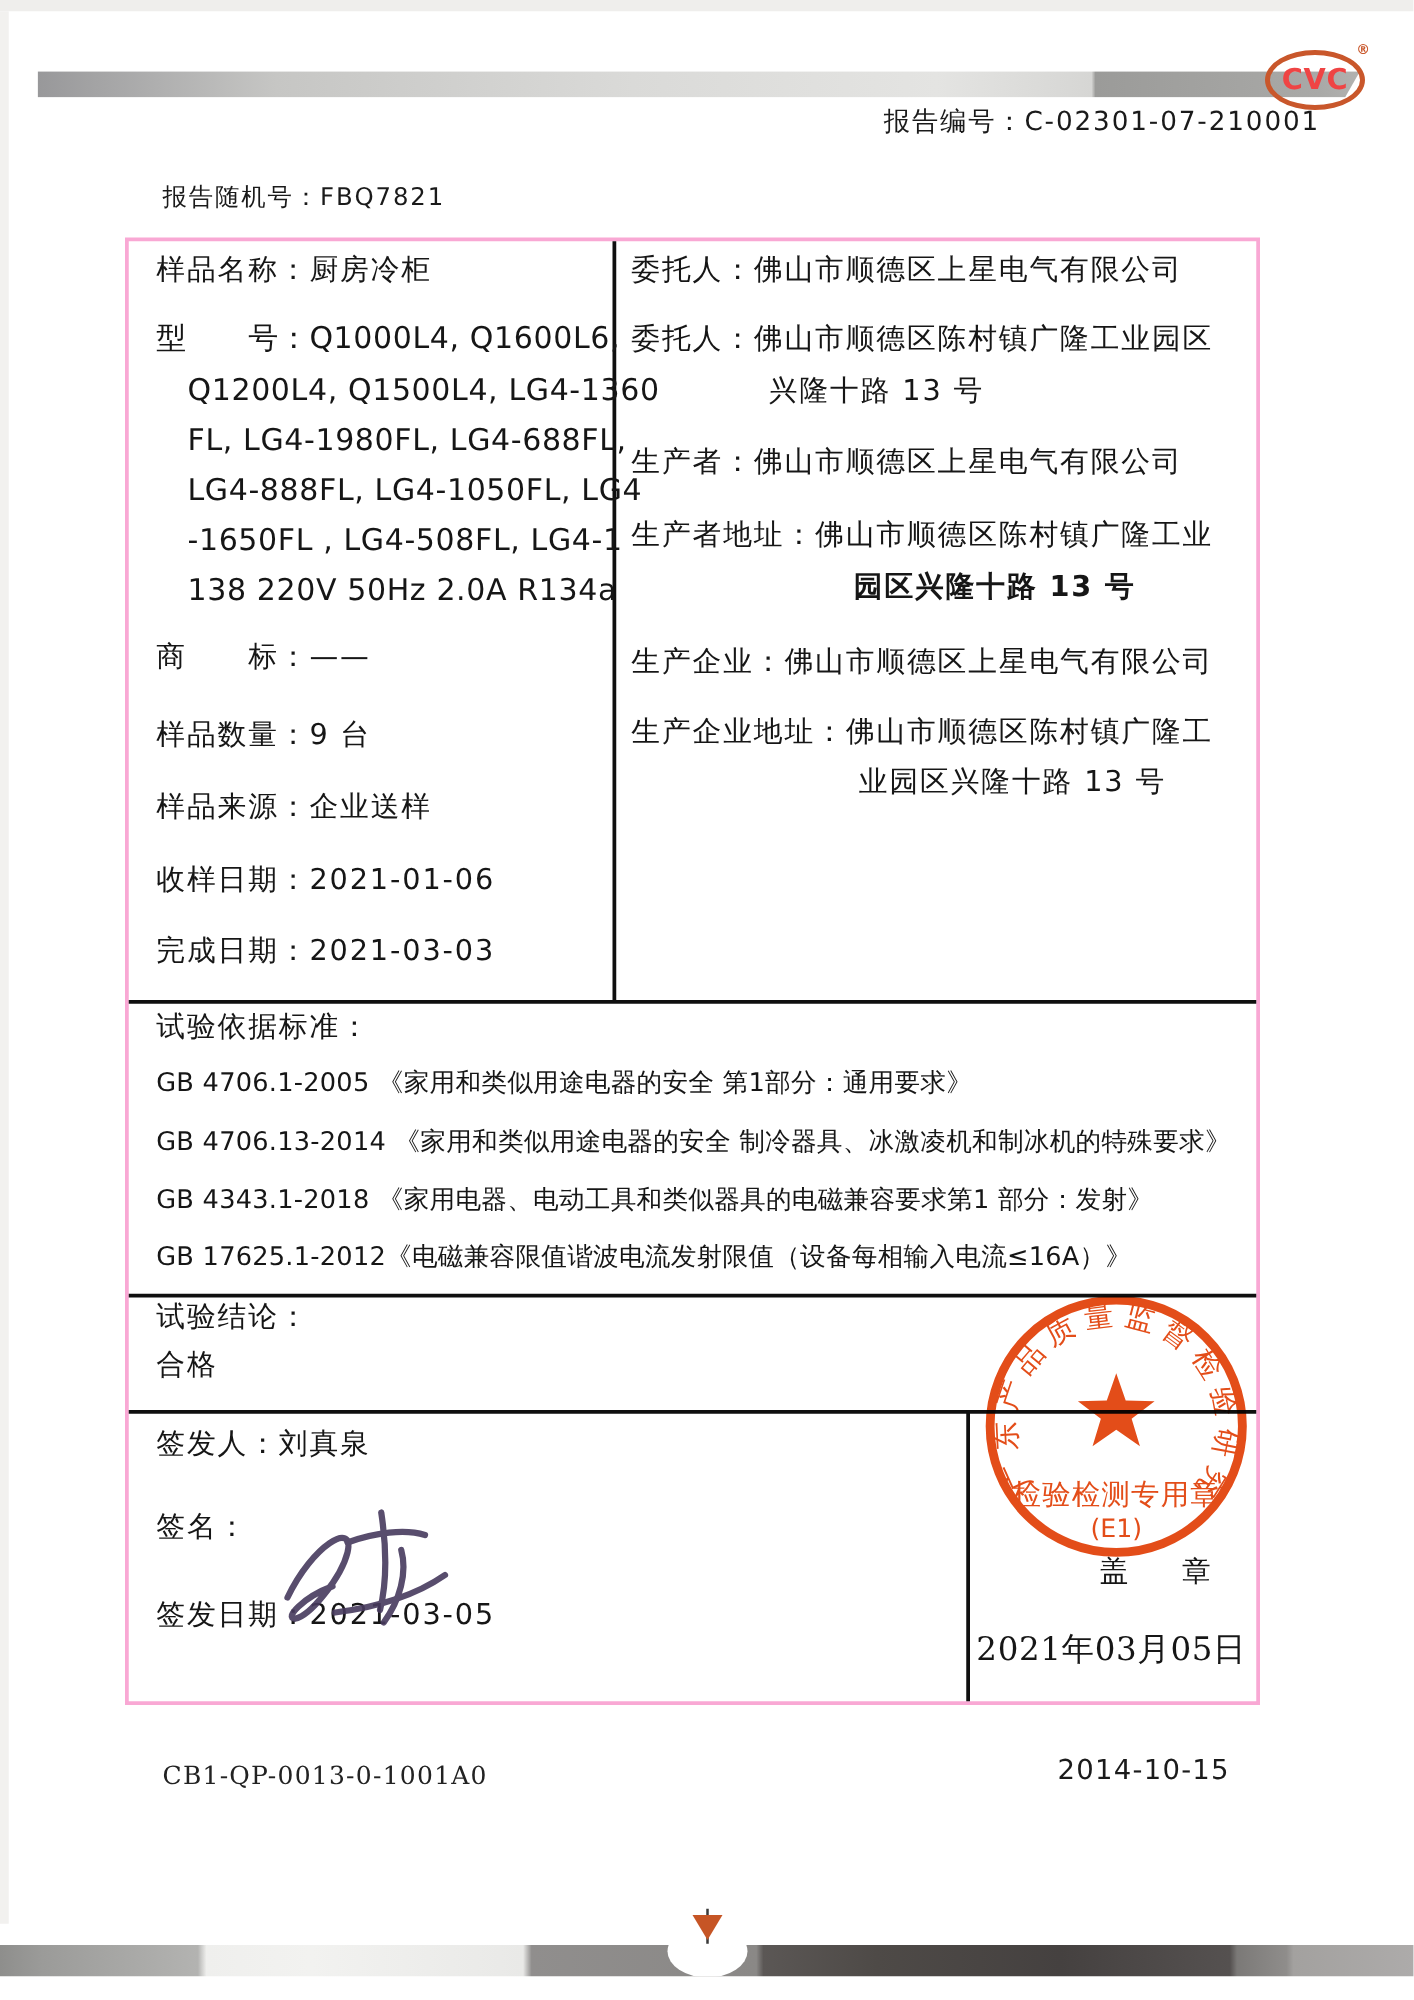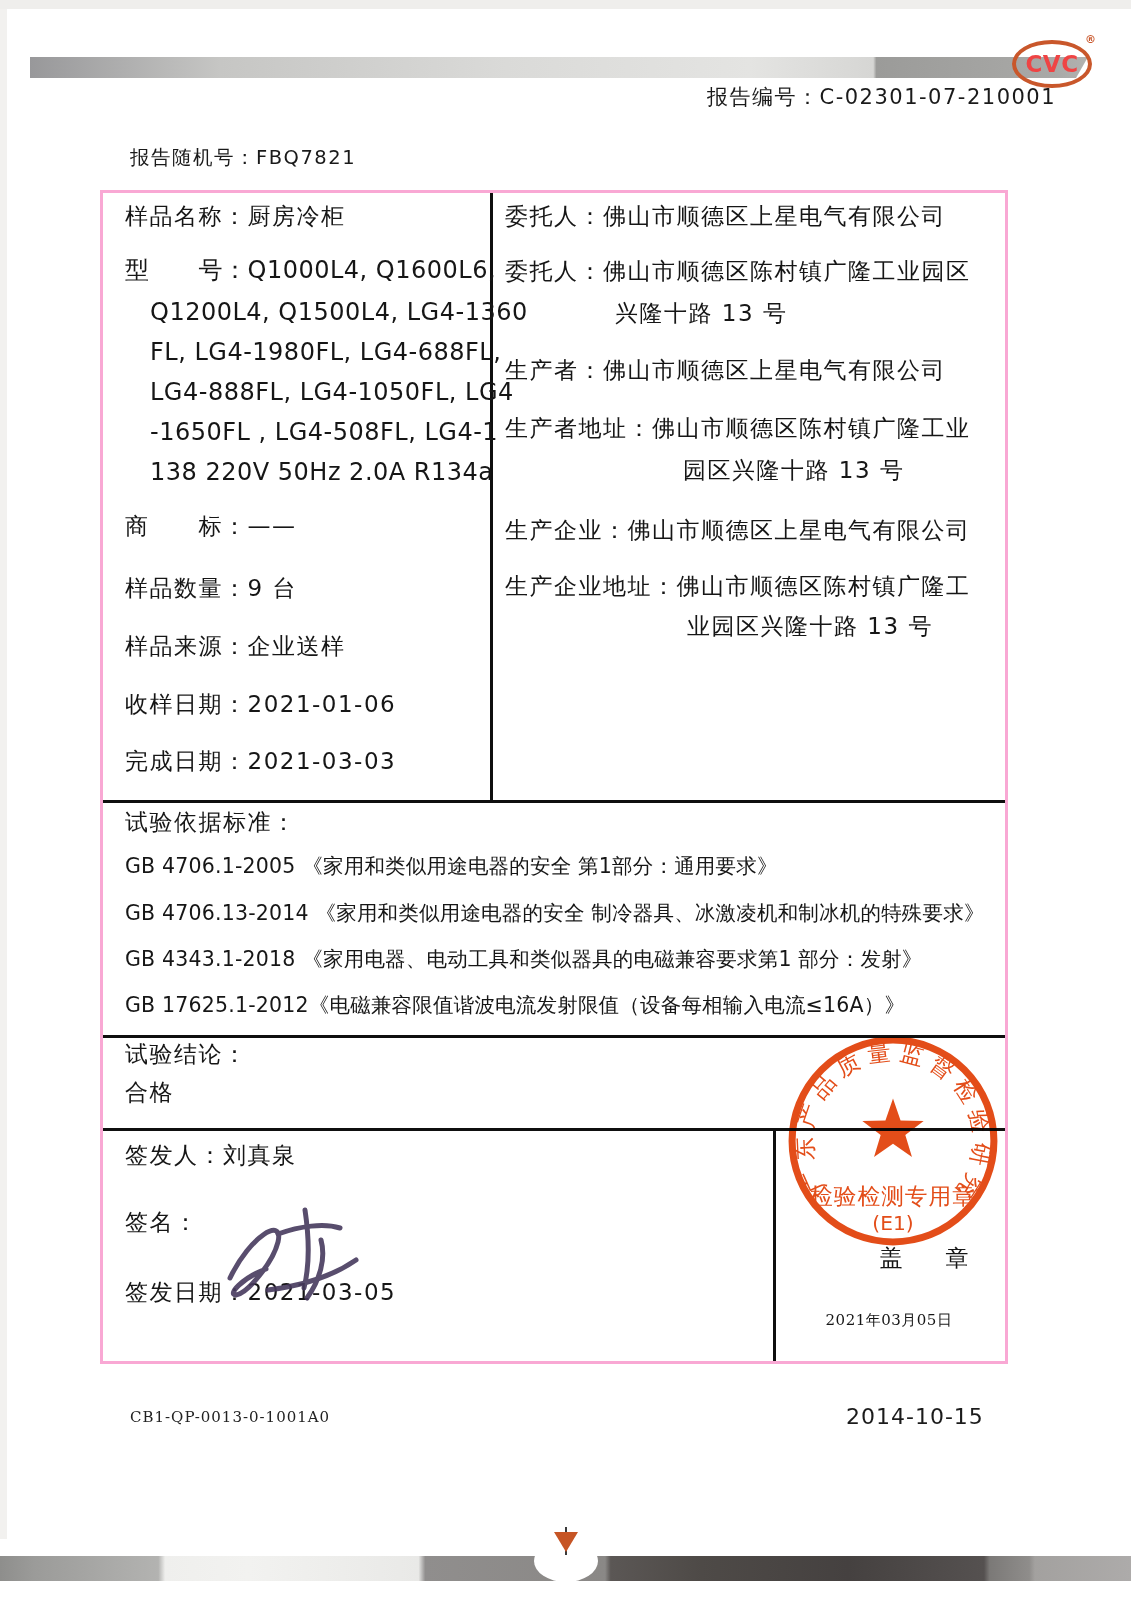--- a/index.html
+++ b/index.html
@@ -25,21 +25,21 @@
   .vl{position:absolute;background:#0f0f0f;width:2.5px;}
   .ln{position:absolute;font-size:23px;letter-spacing:1.5px;white-space:nowrap;line-height:30px;color:#161616;}
   .mdl{font-size:24px;letter-spacing:0.5px;}
   .std{font-size:20.5px;letter-spacing:0.2px;}
   .serifline{font-family:"DejaVu Serif","Liberation Serif",serif;}
   
   .stamp{left:782px;top:1030px;width:222px;height:222px;mix-blend-mode:multiply;opacity:0.95;}
   
   .sig{left:208px;top:1198px;width:175px;height:115px;}
   
-  .fcode{left:130px;top:1408px;font-size:15px;letter-spacing:1px;font-family:"DejaVu Serif","Liberation Serif",serif;color:#222;}
+  .fcode{left:130px;top:1408px;font-size:20px;letter-spacing:1px;font-family:"DejaVu Serif","Liberation Serif",serif;color:#222;}
   .fdate{left:846px;top:1404px;font-size:22px;letter-spacing:1px;color:#1b1b1b;}
   
   .arrow-line{left:565px;top:1527px;width:2px;height:28px;background:#3a3a3a;}
   .arrow{left:554px;top:1532px;width:0;height:0;border-left:12px solid transparent;border-right:12px solid transparent;border-top:20px solid #c65525;}
   .bbar{left:0;top:1556px;width:1131px;height:25px;overflow:hidden;
         background:linear-gradient(90deg,#8e8e8c 0%,#9b9b99 3%,#b3b3b1 14%,#efefed 14.6%,#f2f2f0 22%,#e9e9e7 37%,#908e8d 37.6%,#8a8886 53.5%,#5b5755 54%,#4e4a47 62%,#454140 75%,#555150 87%,#7b7977 87.5%,#8f8d8b 91%,#a3a19f 91.5%,#adabaa 100%);}
   .notch{position:absolute;left:534px;top:-16px;width:64px;height:42px;background:#fff;border-radius:50%;}
 </style>
 </head>
 <body>
@@ -82,39 +82,39 @@
     <div class="ln" style="left:22px;top:380px;">样品数量：9 台</div>
     <div class="ln" style="left:22px;top:438px;">样品来源：企业送样</div>
     <div class="ln" style="left:22px;top:496px;">收样日期：2021-01-06</div>
     <div class="ln" style="left:22px;top:553px;">完成日期：2021-03-03</div>
 
     <div class="ln" style="left:402px;top:8px;">委托人：佛山市顺德区上星电气有限公司</div>
     <div class="ln" style="left:402px;top:63px;">委托人：佛山市顺德区陈村镇广隆工业园区</div>
     <div class="ln" style="left:512px;top:105px;">兴隆十路 13 号</div>
     <div class="ln" style="left:402px;top:162px;">生产者：佛山市顺德区上星电气有限公司</div>
     <div class="ln" style="left:402px;top:220px;">生产者地址：佛山市顺德区陈村镇广隆工业</div>
-    <div class="ln" style="left:580px;top:262px;">园区兴隆十路 13 号</div>
+    <div class="ln" style="left:580px;top:262px;font-weight:bold;">园区兴隆十路 13 号</div>
     <div class="ln" style="left:402px;top:322px;">生产企业：佛山市顺德区上星电气有限公司</div>
     <div class="ln" style="left:402px;top:378px;">生产企业地址：佛山市顺德区陈村镇广隆工</div>
     <div class="ln" style="left:584px;top:418px;">业园区兴隆十路 13 号</div>
 
     <div class="ln" style="left:22px;top:614px;">试验依据标准：</div>
     <div class="ln std" style="left:22px;top:658px;">GB 4706.1-2005 《家用和类似用途电器的安全 第1部分：通用要求》</div>
     <div class="ln std" style="left:22px;top:705px;">GB 4706.13-2014 《家用和类似用途电器的安全 制冷器具、冰激凌机和制冰机的特殊要求》</div>
     <div class="ln std" style="left:22px;top:751px;">GB 4343.1-2018 《家用电器、电动工具和类似器具的电磁兼容要求第1 部分：发射》</div>
     <div class="ln std" style="left:22px;top:797px;">GB 17625.1-2012《电磁兼容限值谐波电流发射限值（设备每相输入电流≤16A）》</div>
 
     <div class="ln" style="left:22px;top:846px;">试验结论：</div>
     <div class="ln" style="left:22px;top:884px;">合格</div>
 
     <div class="ln" style="left:22px;top:947px;">签发人：刘真泉</div>
     <div class="ln" style="left:22px;top:1014px;">签名：</div>
     <div class="ln" style="left:22px;top:1084px;">签发日期：2021-03-05</div>
     <div class="ln" style="left:670px;top:1050px;width:232px;text-align:center;letter-spacing:10px;margin-left:40px;">盖　章</div>
-    <div class="ln serifline" style="left:670px;top:1112px;width:232px;text-align:center;font-size:15px;letter-spacing:0.5px;">2021年03月05日</div>
+    <div class="ln serifline" style="left:670px;top:1112px;width:232px;text-align:center;font-size:26px;letter-spacing:0.5px;">2021年03月05日</div>
   </div>
 
   <svg class="abs sig" viewBox="0 0 175 115">
     <g fill="none" stroke="#473a5e" stroke-width="5" stroke-linecap="round" opacity="0.9">
       <path d="M 22 80 C 42 38, 76 18, 70 44 C 65 64, 40 95, 28 97 C 19 97, 34 80, 58 71"></path>
       <path d="M 70 36 C 92 28, 116 25, 132 30"></path>
       <path d="M 97 12 C 100 32, 103 62, 96 90"></path>
       <path d="M 113 42 C 118 60, 112 82, 99 100"></path>
       <path d="M 60 92 C 92 88, 122 80, 148 62"></path>
     </g>

